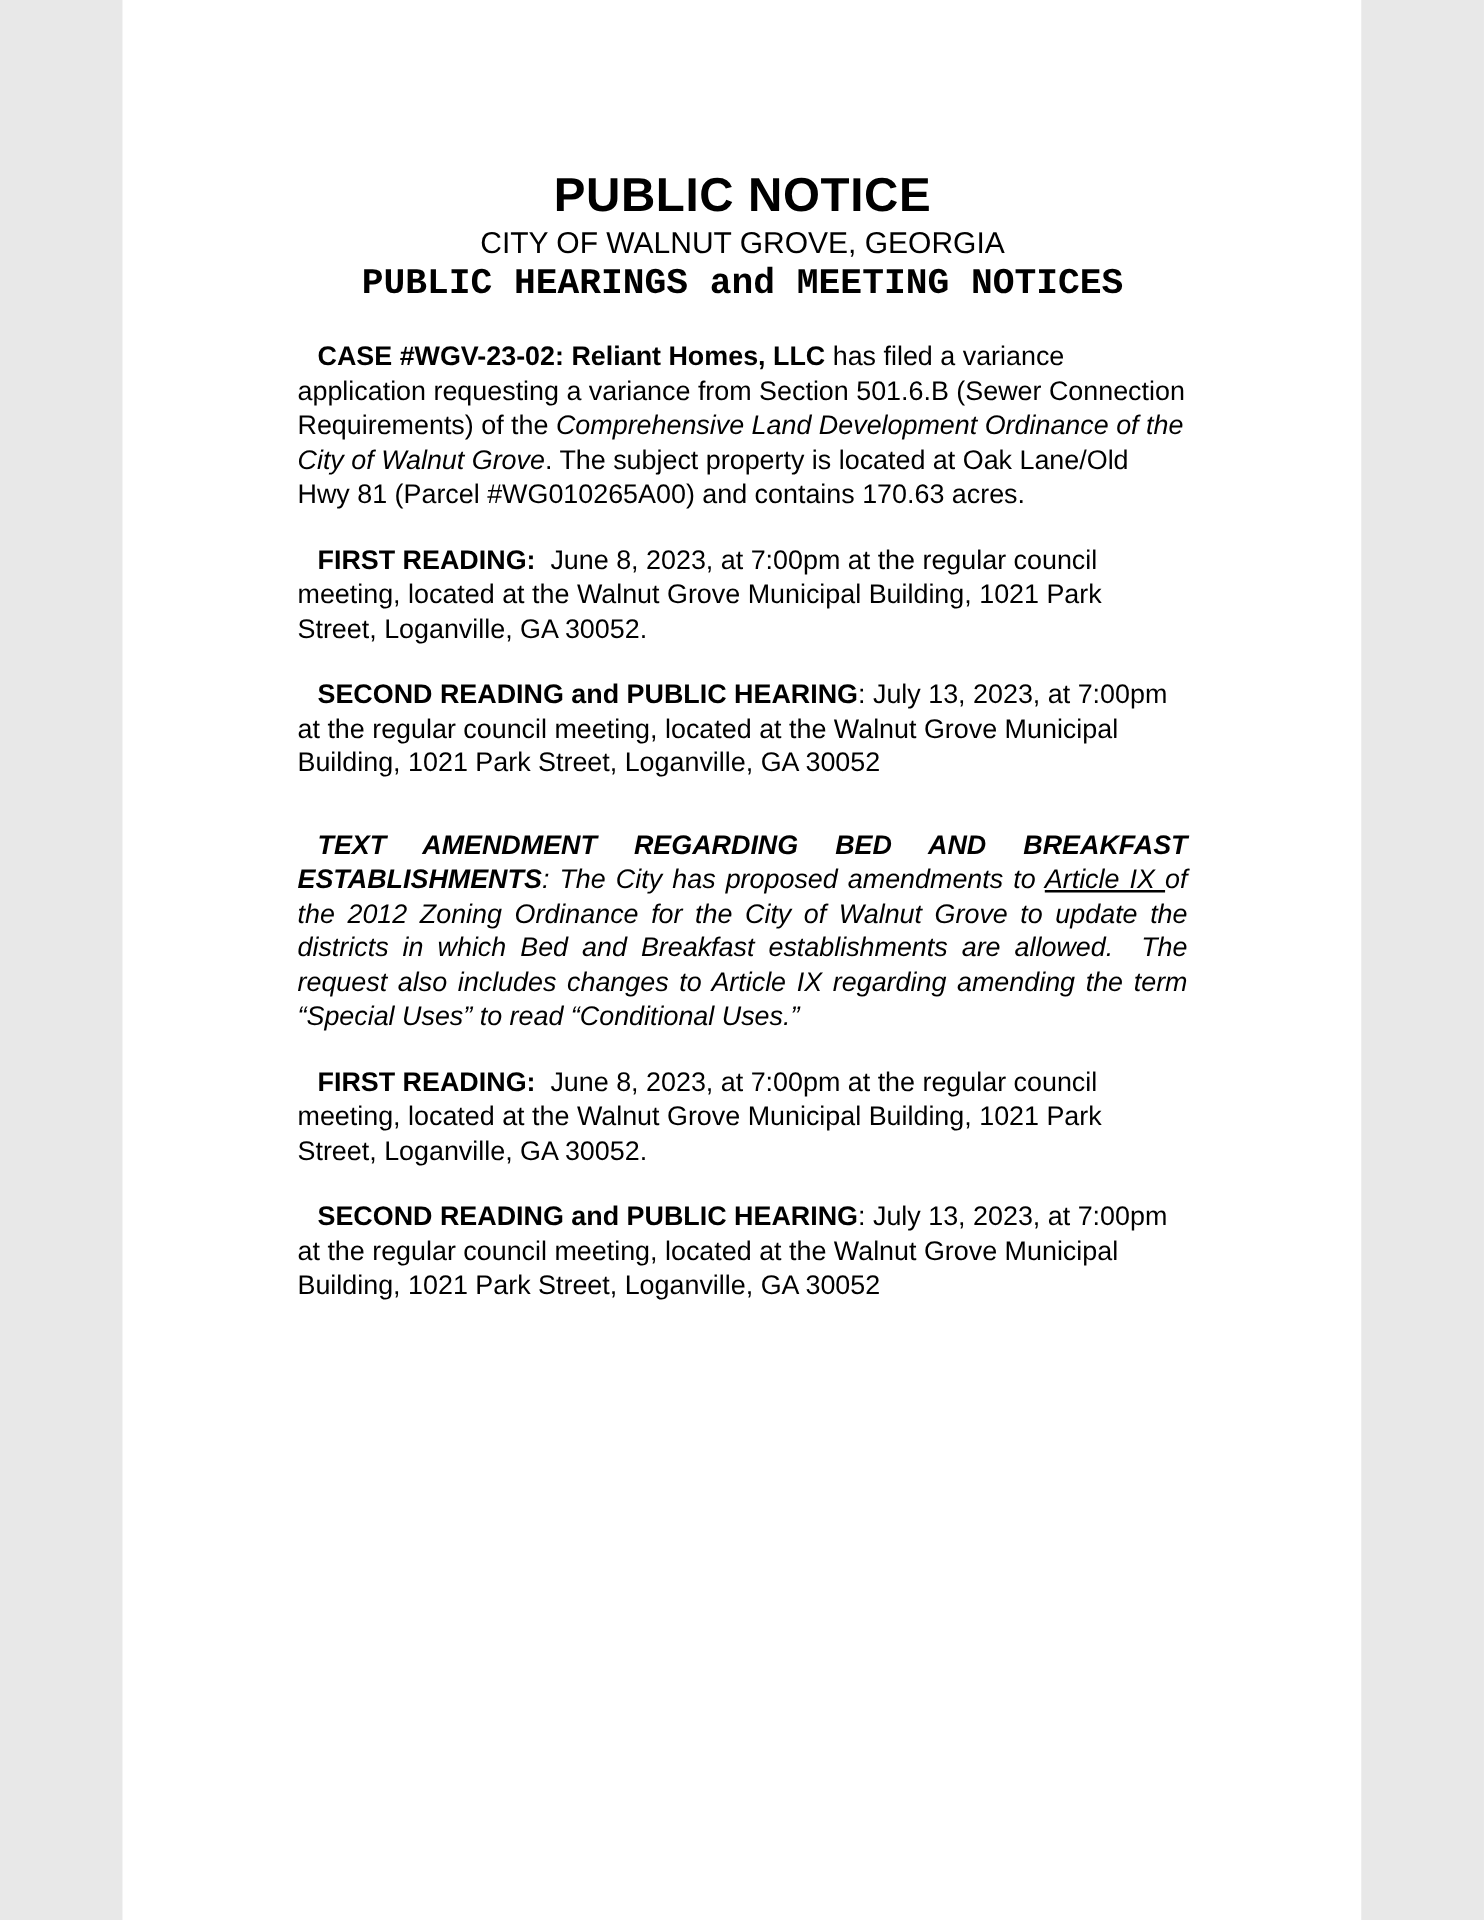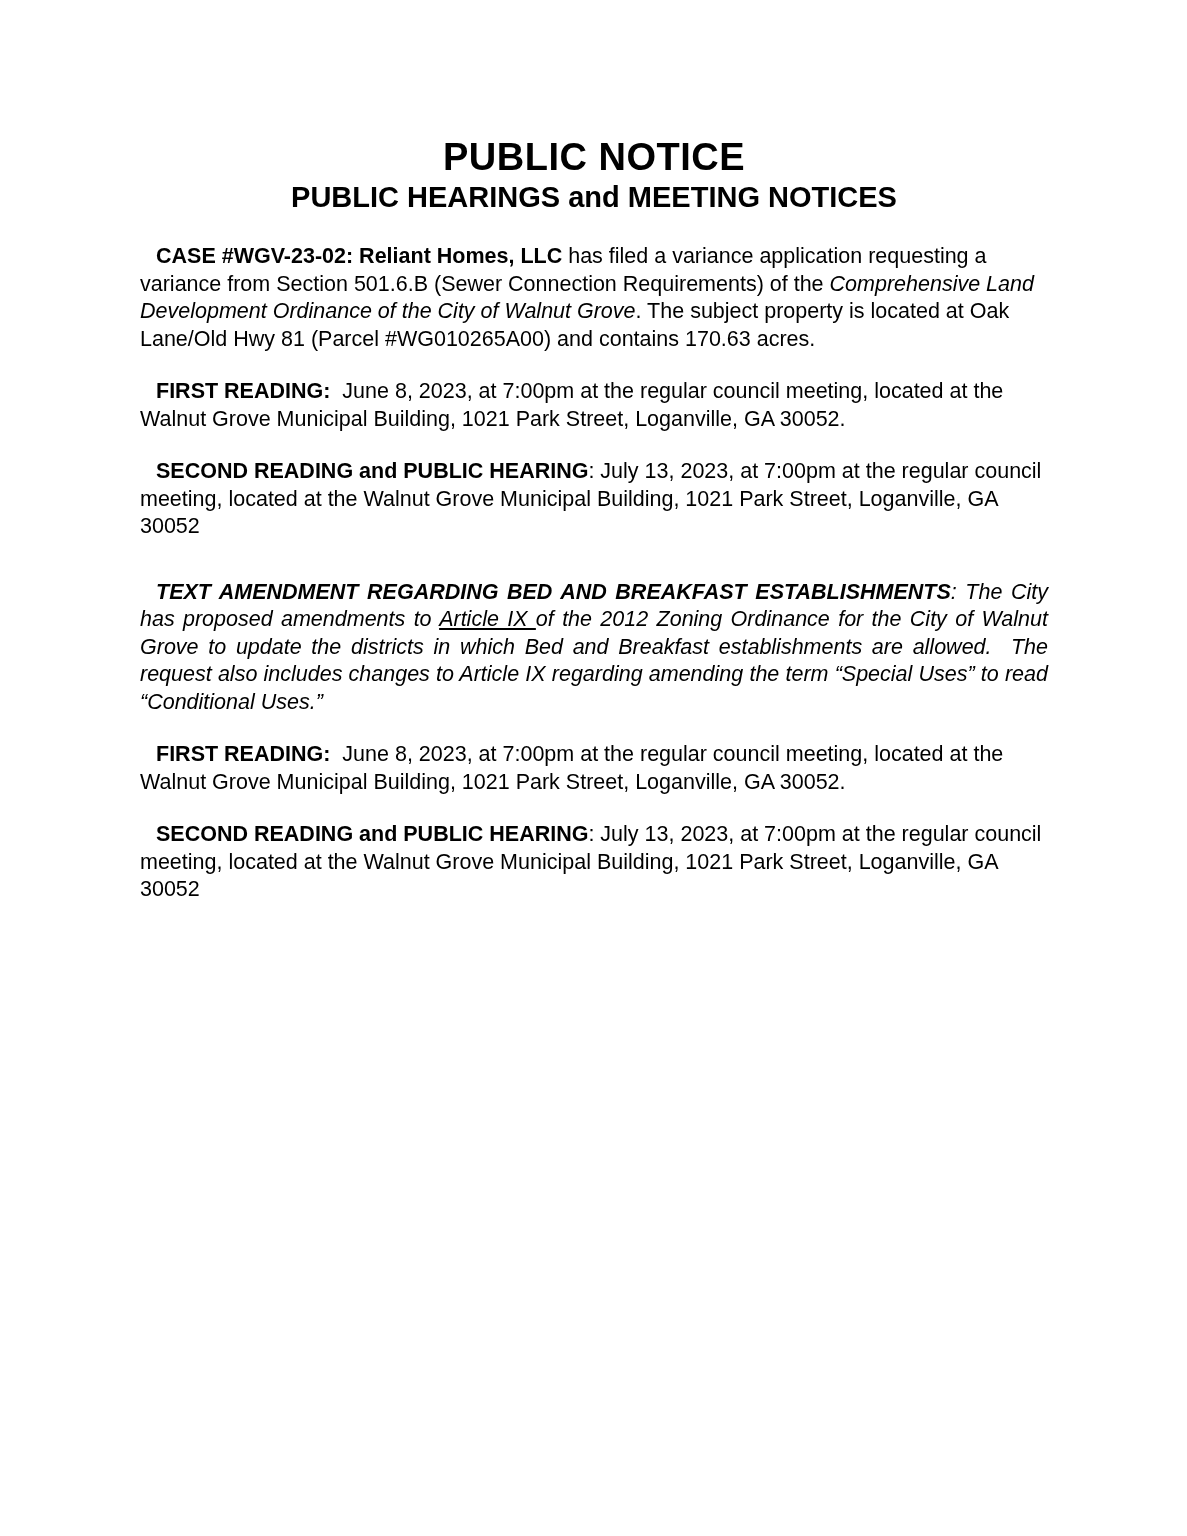--- a/index.html
+++ b/index.html
@@ -2,21 +2,21 @@
 <html><head>
 <meta charset="utf-8">
 <style>
   html, body {
     margin: 0;
     padding: 0;
     background: #e8e8e8;
   }
   .page {
     position: relative;
-    width: 1187px;
+    width: 991px;
     height: 1536px;
     margin: 0 auto;
     background: #ffffff;
     font-family: "Liberation Sans", "DejaVu Sans", sans-serif;
     color: #000000;
     overflow: hidden;
   }
   .content {
     padding: 134px 139px 0 140px;
   }
@@ -34,20 +34,21 @@
     font-size: 24px;
     font-weight: normal;
     line-height: 29px;
     margin: 0;
   }
   .doc-heading2 {
     font-size: 29px;
     font-weight: bold;
     line-height: 35px;
     margin: 0;
+    font-family: Liberation Mono, monospace;
   }
   .body-text {
     margin-top: 28px;
   }
   p.para {
     font-size: 21.5px;
     line-height: 27.5px;
     margin: 0 0 25px 0;
     white-space: pre-wrap;
     text-align: left;
@@ -64,20 +65,21 @@
   p.para span.underline { text-decoration: underline; }
 </style>
 </head>
 <body>
 
 <div class="page">
   <div class="content">
 
     <div class="doc-header">
       <h1 class="doc-title">PUBLIC NOTICE</h1>
+      <div class="doc-subtitle">CITY OF WALNUT GROVE, GEORGIA</div>
       <h2 class="doc-heading2">PUBLIC HEARINGS and MEETING NOTICES</h2>
     </div>
 
     <div class="body-text">
 
       <p class="para"><span class="bold">CASE #WGV-23-02: Reliant Homes, LLC</span><span> has filed a variance application requesting a variance from Section 501.6.B (Sewer Connection Requirements) of the </span><span class="italic">Comprehensive Land Development Ordinance of the City of Walnut Grove</span><span>. The subject property is located at Oak Lane/Old Hwy 81 (Parcel #WG010265A00) and contains 170.63 acres.</span></p>
 
       <p class="para"><span class="bold">FIRST READING:</span><span>  June 8, 2023, at 7:00pm at the regular council meeting, located at the Walnut Grove Municipal Building, 1021 Park Street, Loganville, GA 30052.</span></p>
 
       <p class="para"><span class="bold">SECOND READING and PUBLIC HEARING</span><span>: July 13, 2023, at 7:00pm at the regular council meeting, located at the Walnut Grove Municipal Building, 1021 Park Street, Loganville, GA 30052</span></p>

